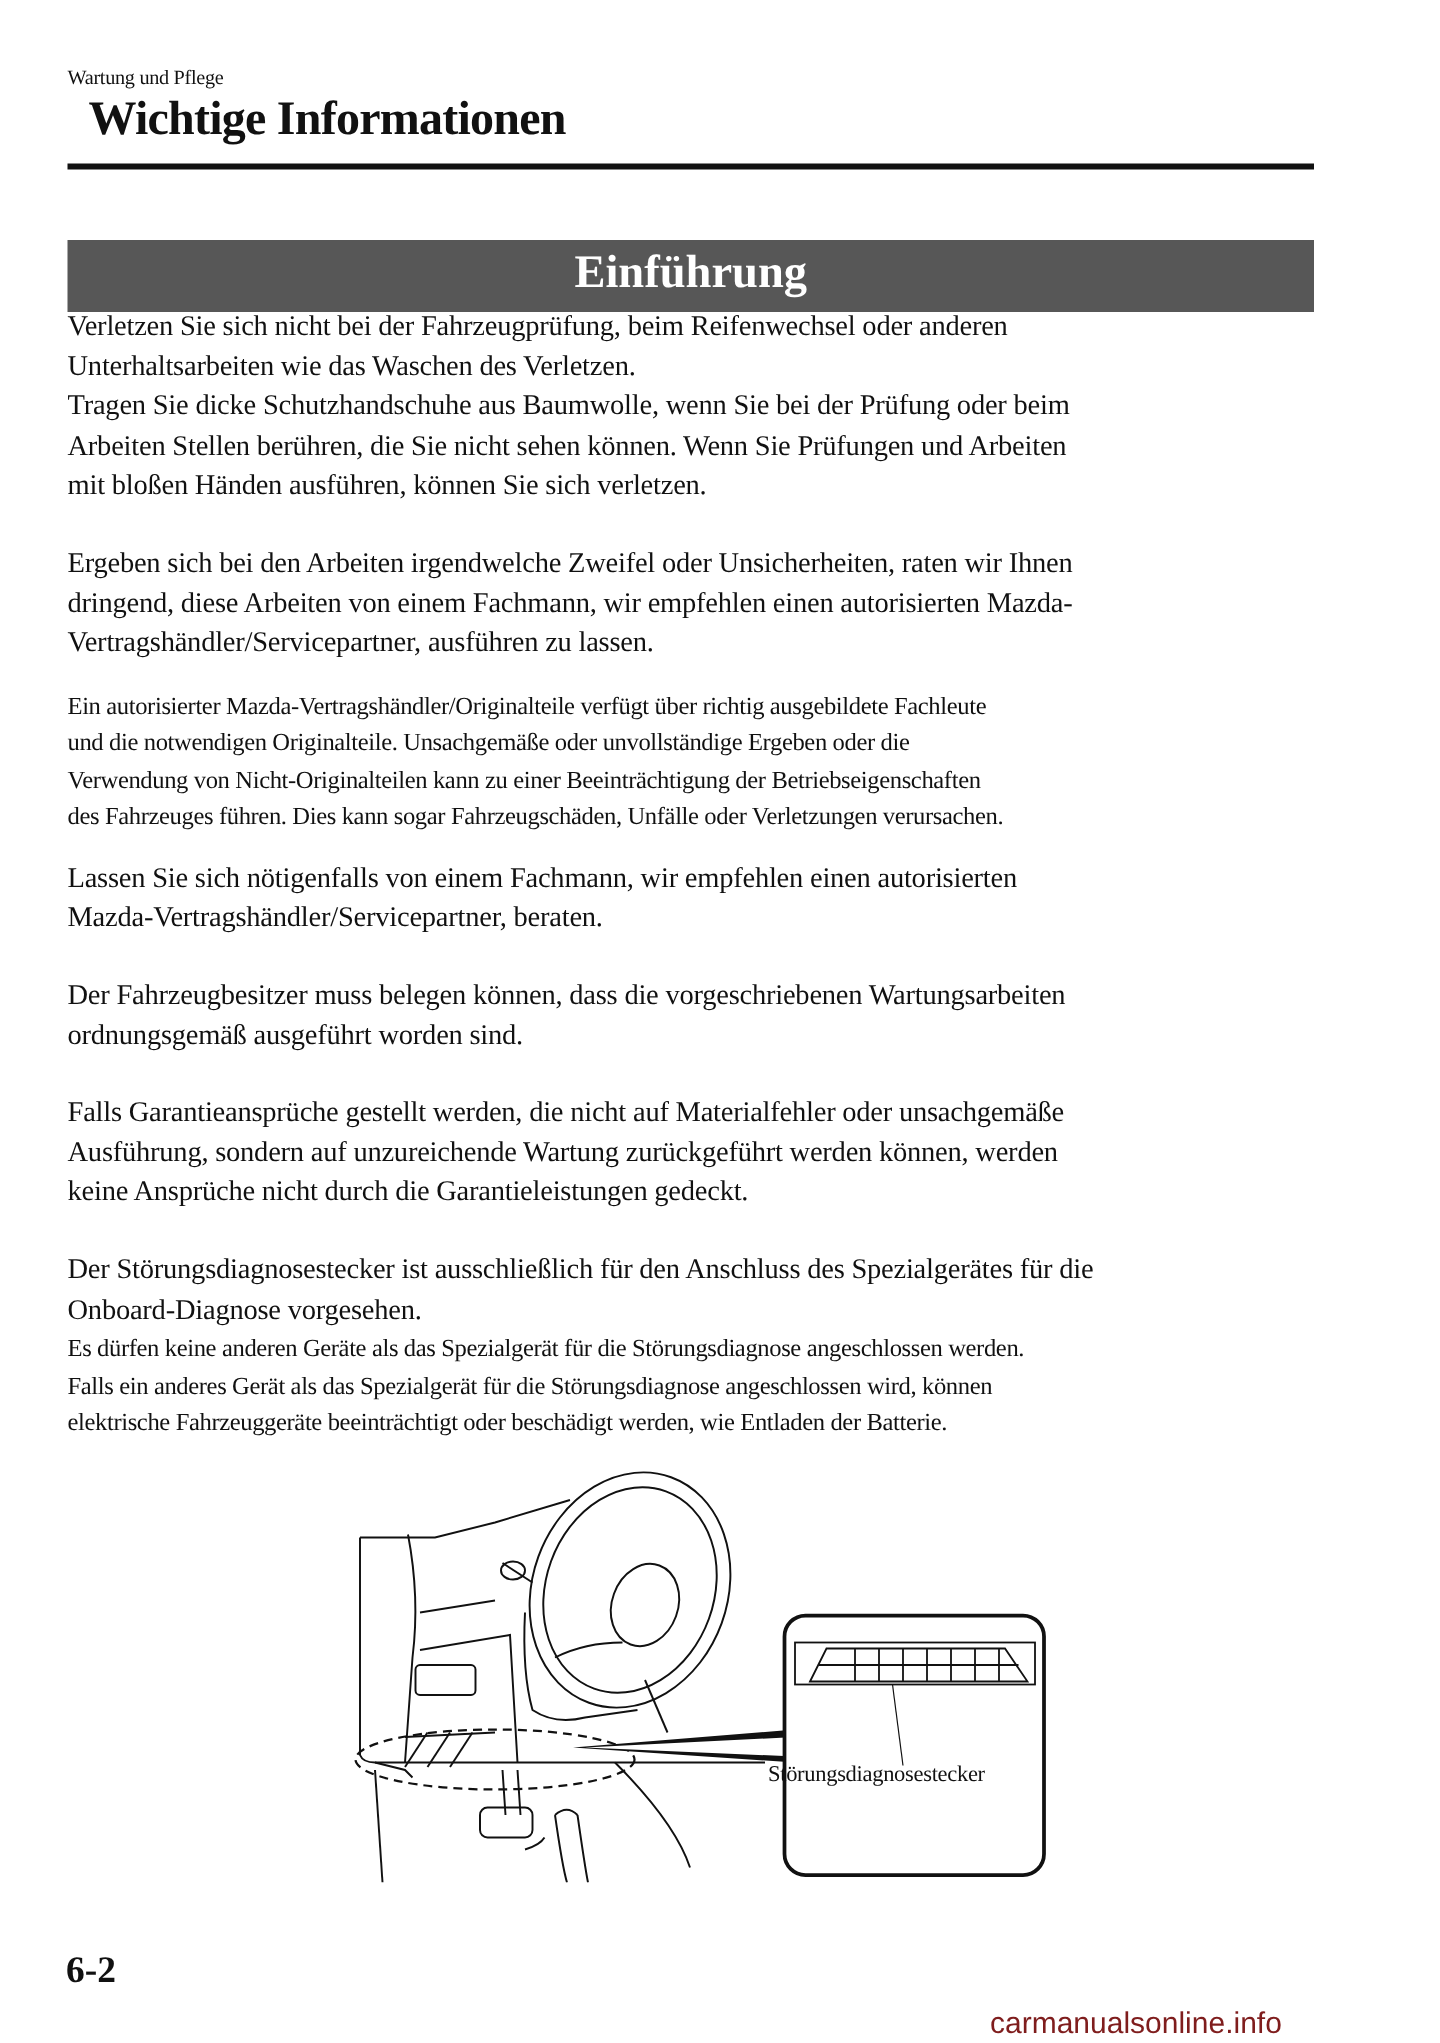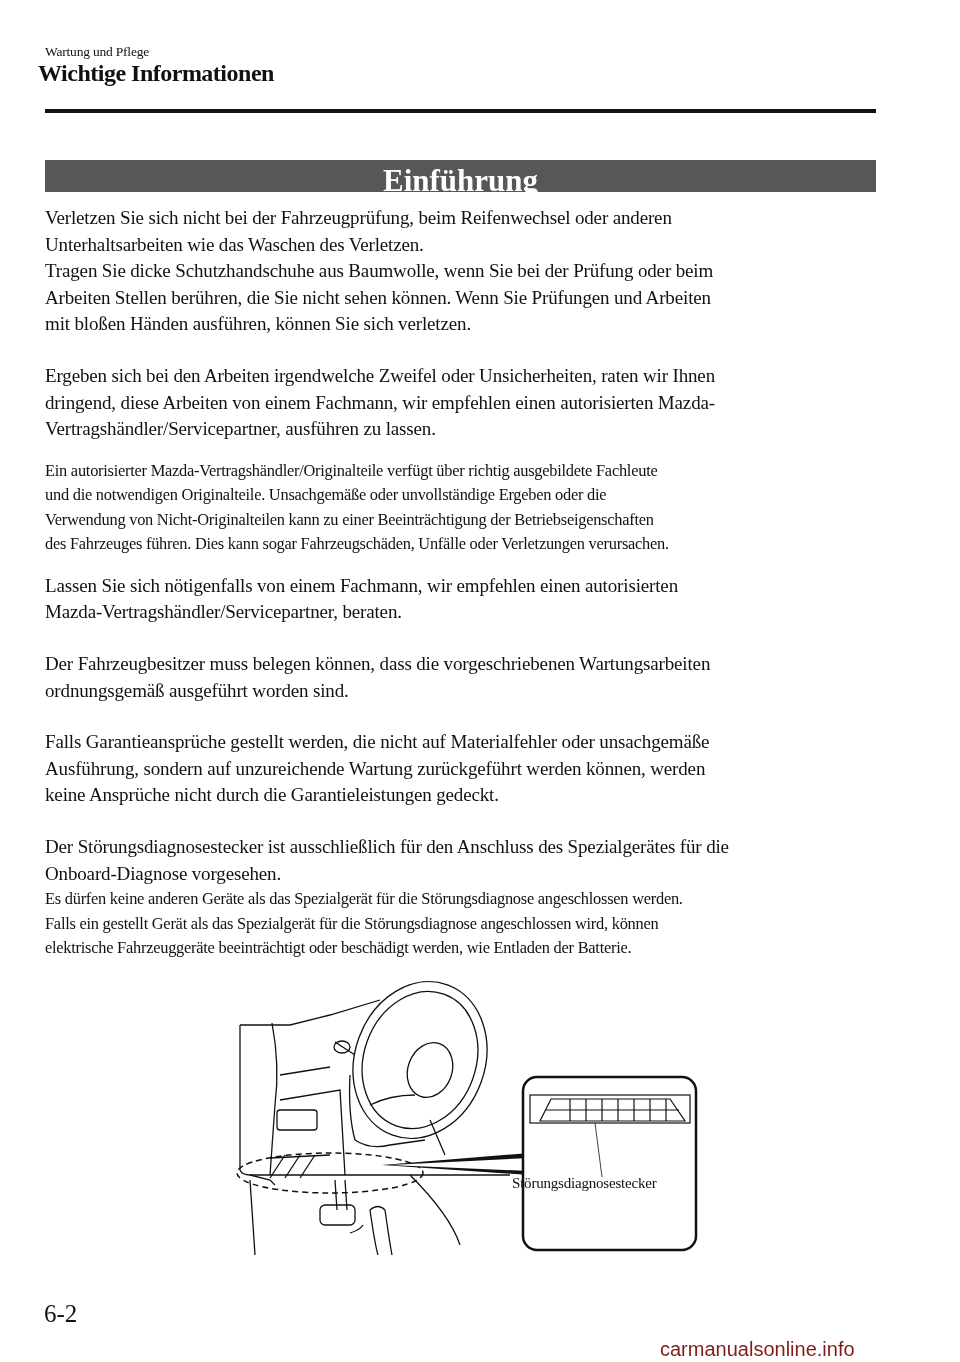--- a/index.html
+++ b/index.html
@@ -1,30 +1,30 @@
 <!DOCTYPE html>
 <html><head>
 <meta charset="utf-8">
 <style>
   html, body { margin:0; padding:0; background:#fff; }
   body { width:960px; height:1362px; position:relative; overflow:hidden;
          font-family:"Liberation Serif", "DejaVu Serif", serif; color:#111; }
   .section-label { position:absolute; left:45px; top:44px; font-size:13.5px; font-weight:normal; letter-spacing:-0.2px; }
-  .page-title { position:absolute; left:38px; top:60px; font-size:24px; font-weight:bold; letter-spacing:-0.5px; }
+  .page-title { position:absolute; left:59px; top:60px; font-size:32px; font-weight:bold; letter-spacing:-0.5px; }
   .title-rule { position:absolute; left:45px; top:109px; width:831px; height:4px; background:#111; }
-  .intro-banner { position:absolute; left:45px; top:160px; width:831px; height:32px; background:#575757;
+  .intro-banner { position:absolute; left:45px; top:160px; width:831px; height:48px; background:#575757;
                   color:#fff; font-size:31px; font-weight:bold; text-align:center; line-height:42px; }
   .body { position:absolute; left:45px; top:205px; width:840px; }
   .para { margin:0; font-size:19px; line-height:26.6px; letter-spacing:-0.15px; }
   .para.small { font-size:16.4px; line-height:24.5px; letter-spacing:-0.25px; }
   .gap { height:25px; }
   .gap-s { height:16px; }
   .figure { position:absolute; left:230px; top:975px; width:470px; height:280px; }
   .callout-label { position:absolute; left:512px; top:1175px; font-size:15px; letter-spacing:-0.2px; }
-  .page-number { position:absolute; left:44px; top:1300px; font-size:25px; font-weight:normal; }
+  .page-number { position:absolute; left:44px; top:1300px; font-size:25px; font-weight:bold; }
   .watermark { position:absolute; left:660px; top:1338px; font-family:"Liberation Sans", sans-serif; font-size:20px; color:#7f1d1d; }
 </style>
 </head>
 <body>
 
 <div class="section-label">Wartung und Pflege</div>
 <div class="page-title">Wichtige Informationen</div>
 <div class="title-rule"></div>
 
 <div class="intro-banner">Einführung</div>
@@ -66,21 +66,21 @@
     <span>Ausführung, sondern auf unzureichende Wartung zurückgeführt werden können, werden</span><br>
     <span>keine Ansprüche nicht durch die Garantieleistungen gedeckt.</span>
   </p>
   <div class="gap"></div>
   <p class="para">
     <span>Der Störungsdiagnosestecker ist ausschließlich für den Anschluss des Spezialgerätes für die</span><br>
     <span>Onboard-Diagnose vorgesehen.</span>
   </p>
   <p class="para small">
     <span>Es dürfen keine anderen Geräte als das Spezialgerät für die Störungsdiagnose angeschlossen werden.</span><br>
-    <span>Falls ein gestellt Gerät als das Spezialgerät für die Störungsdiagnose angeschlossen wird, können</span><br>
+    <span>Falls ein anderes Gerät als das Spezialgerät für die Störungsdiagnose angeschlossen wird, können</span><br>
     <span>elektrische Fahrzeuggeräte beeinträchtigt oder beschädigt werden, wie Entladen der Batterie.</span>
   </p>
 </div>
 
 <svg class="figure" viewBox="0 0 470 280" width="470" height="280">
   <g fill="none" stroke="#111" stroke-width="1.3">
 
     <path d="M10 50 L10 195 Q12 200 20 200 L40 205 L45 210"></path>
     <path d="M10 50 L60 50 Q80 45 100 40 L150 25"></path>
     <path d="M42 48 Q50 90 45 130 L40 200"></path>

